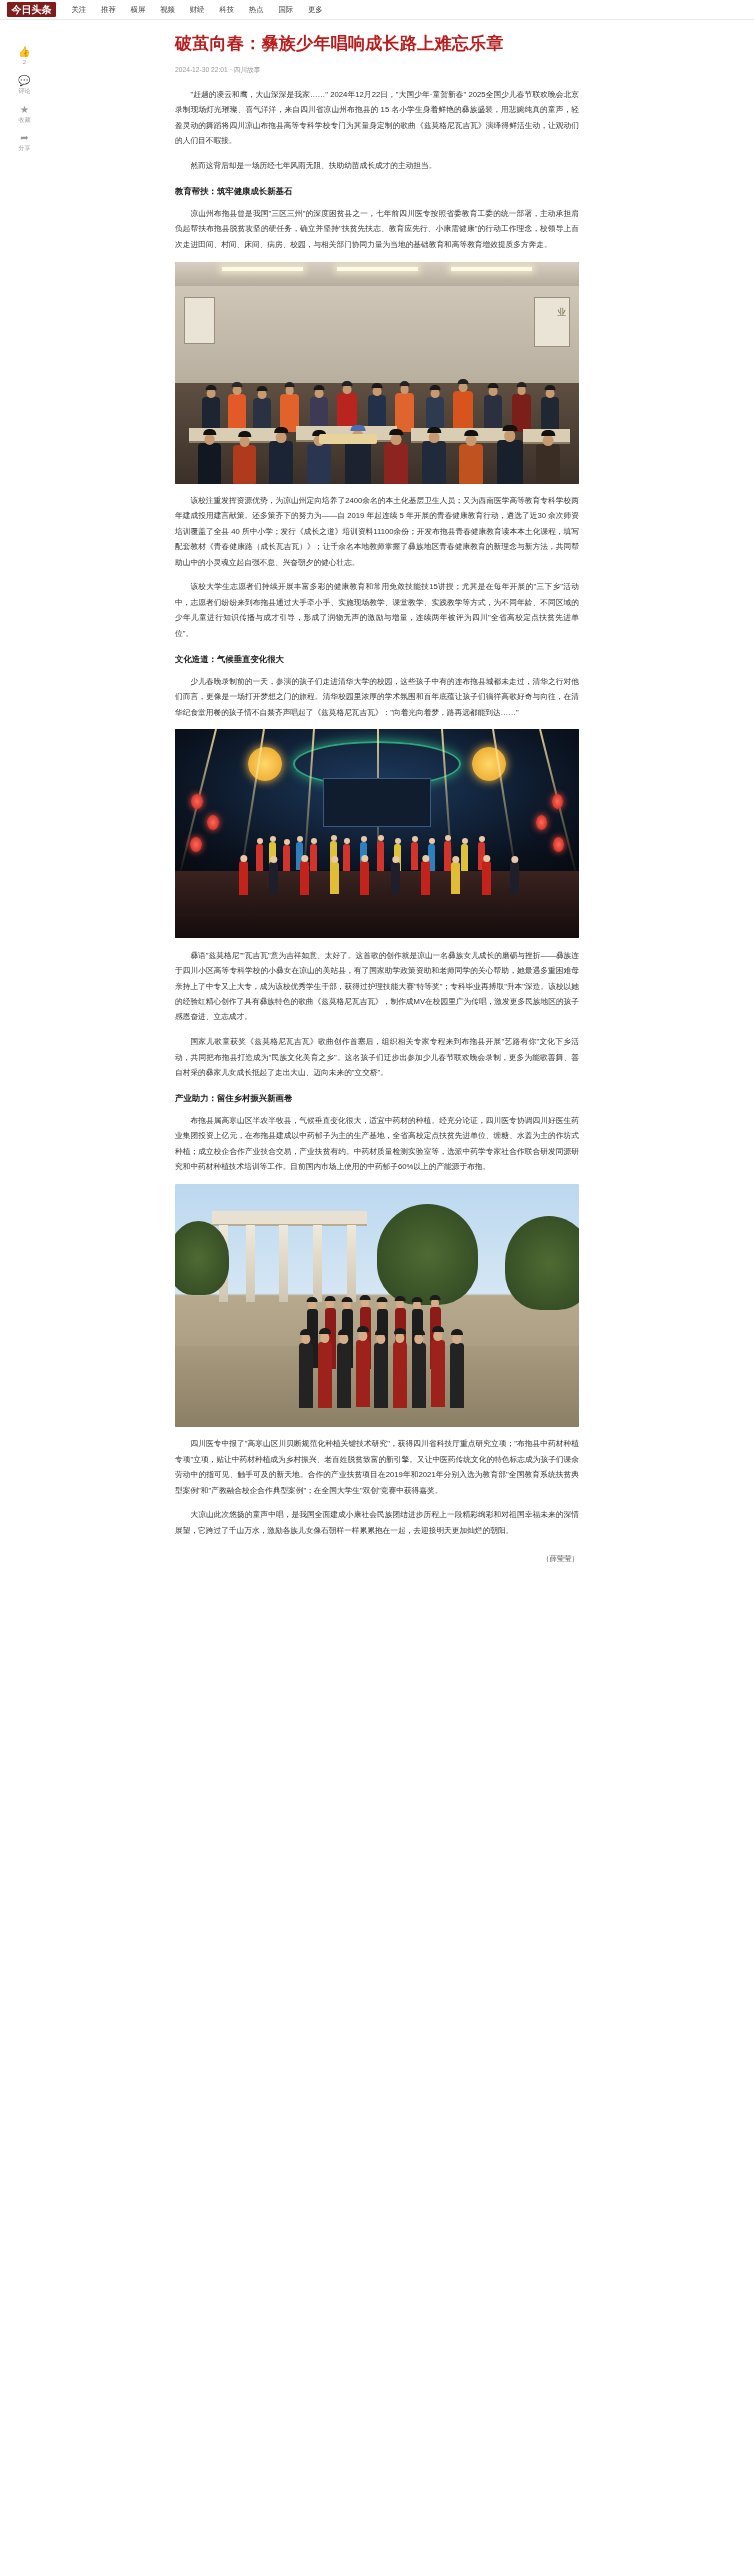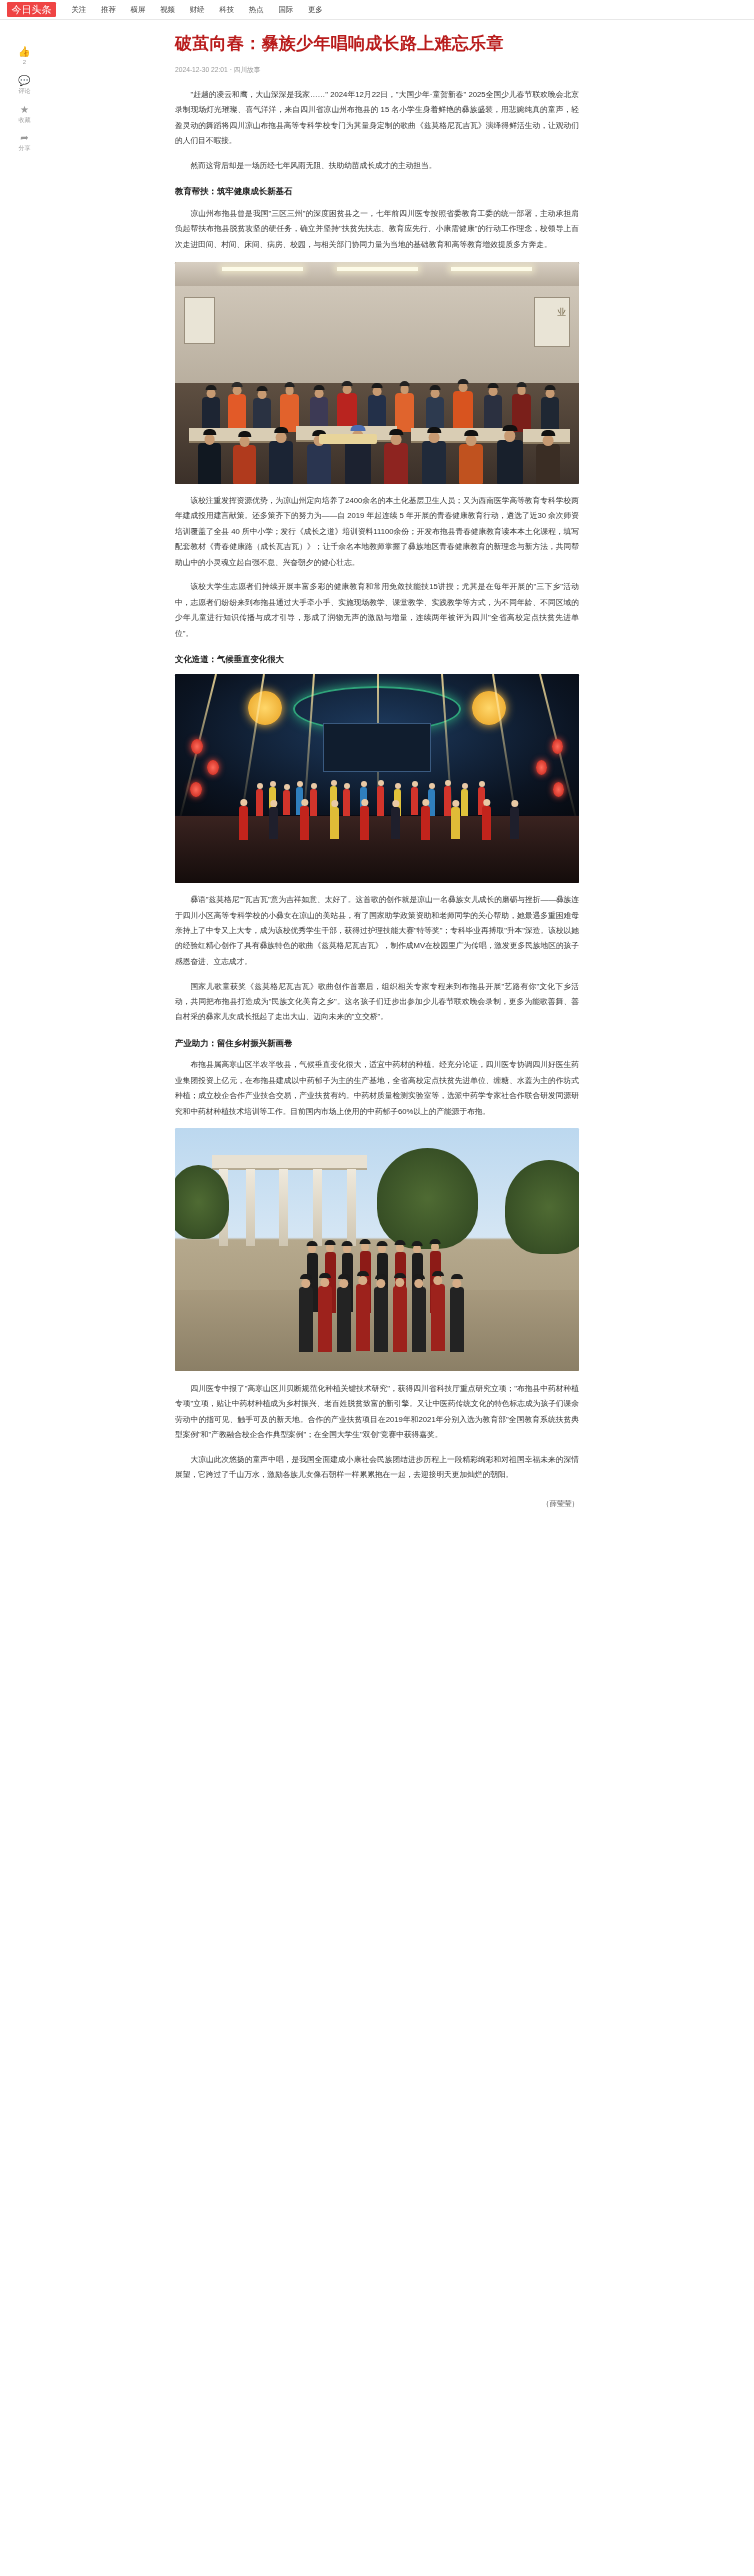--- a/index.html
+++ b/index.html
@@ -19,23 +19,23 @@
     height: 20px;
     background: #ffffff;
     border-bottom: 0.7px solid #e8e8e8;
     display: flex;
     align-items: center;
     padding: 0 6.7px;
     gap: 0px;
   }
   .logo {
     font-size: 10px;
-    font-weight: normal;
+    font-weight: bold;
     color: #ffffff;
-    background: #ef4444;
+    background: #7f1d1d;
     padding: 2px 4.7px;
     letter-spacing: 0px;
     margin-right: 8px;
     border-radius: 1.3px;
     line-height: 1.1;
   }
   .nav-item {
     font-size: 7.4px;
     color: #404040;
     padding: 0 7.4px;
@@ -423,20 +423,21 @@
           </div>
 
         <div style="position:absolute; left:144px; top:172px; width:58px; height:10.8px; background:#e8d49a; border-radius:2px;"></div>
       </div>
     </div>
 
     <p class="para">该校注重发挥资源优势，为凉山州定向培养了2400余名的本土化基层卫生人员；又为西南医学高等教育专科学校两年建成投用建言献策。还多策齐下的努力为——自 2019 年起连续 5 年开展的青春健康教育行动，遴选了近30 余次师资培训覆盖了全县 40 所中小学；发行《成长之道》培训资料11100余份；开发布拖县青春健康教育读本本土化课程，填写配套教材《青春健康路（成长瓦吉瓦）》；让千余名本地教师掌握了彝族地区青春健康教育的新理念与新方法，共同帮助山中的小灵魂立起自强不息、兴奋朝夕的健心壮志。</p>
     <p class="para">该校大学生志愿者们持续开展丰富多彩的健康教育和常用免敛技能技15讲授；尤其是在每年开展的"三下乡"活动中，志愿者们纷纷来到布拖县通过大手牵小手、实施现场教学、课堂教学、实践教学等方式，为不同年龄、不同区域的少年儿童进行知识传播与成才引导，形成了润物无声的激励与增量，连续两年被评为四川"全省高校定点扶贫先进单位"。</p>
 
     <h2 class="sub">文化造道：气候垂直变化很大</h2>
+    <p class="para">少儿春晚录制前的一天，参演的孩子们走进清华大学的校园，这些孩子中有的连布拖县城都未走过，清华之行对他们而言，更像是一场打开梦想之门的旅程。清华校园里浓厚的学术氛围和百年底蕴让孩子们徜徉高歌好奇与向往，在清华纪食堂用餐的孩子情不自禁齐声唱起了《兹莫格尼瓦吉瓦》："向着光向着梦，路再远都能到达……"</p>
 
     <div class="figure">
       <div class="frame img-stage">
         <div class="backwall"></div>
         <div class="ring"></div>
         <div class="logo-badge" style="left:73px;"></div>
         <div class="logo-badge" style="right:73px;"></div>
 
         <div class="beam" style="left:40px;  transform:rotate(14deg);"></div>
         <div class="beam" style="left:88px; transform:rotate(9deg);"></div>

